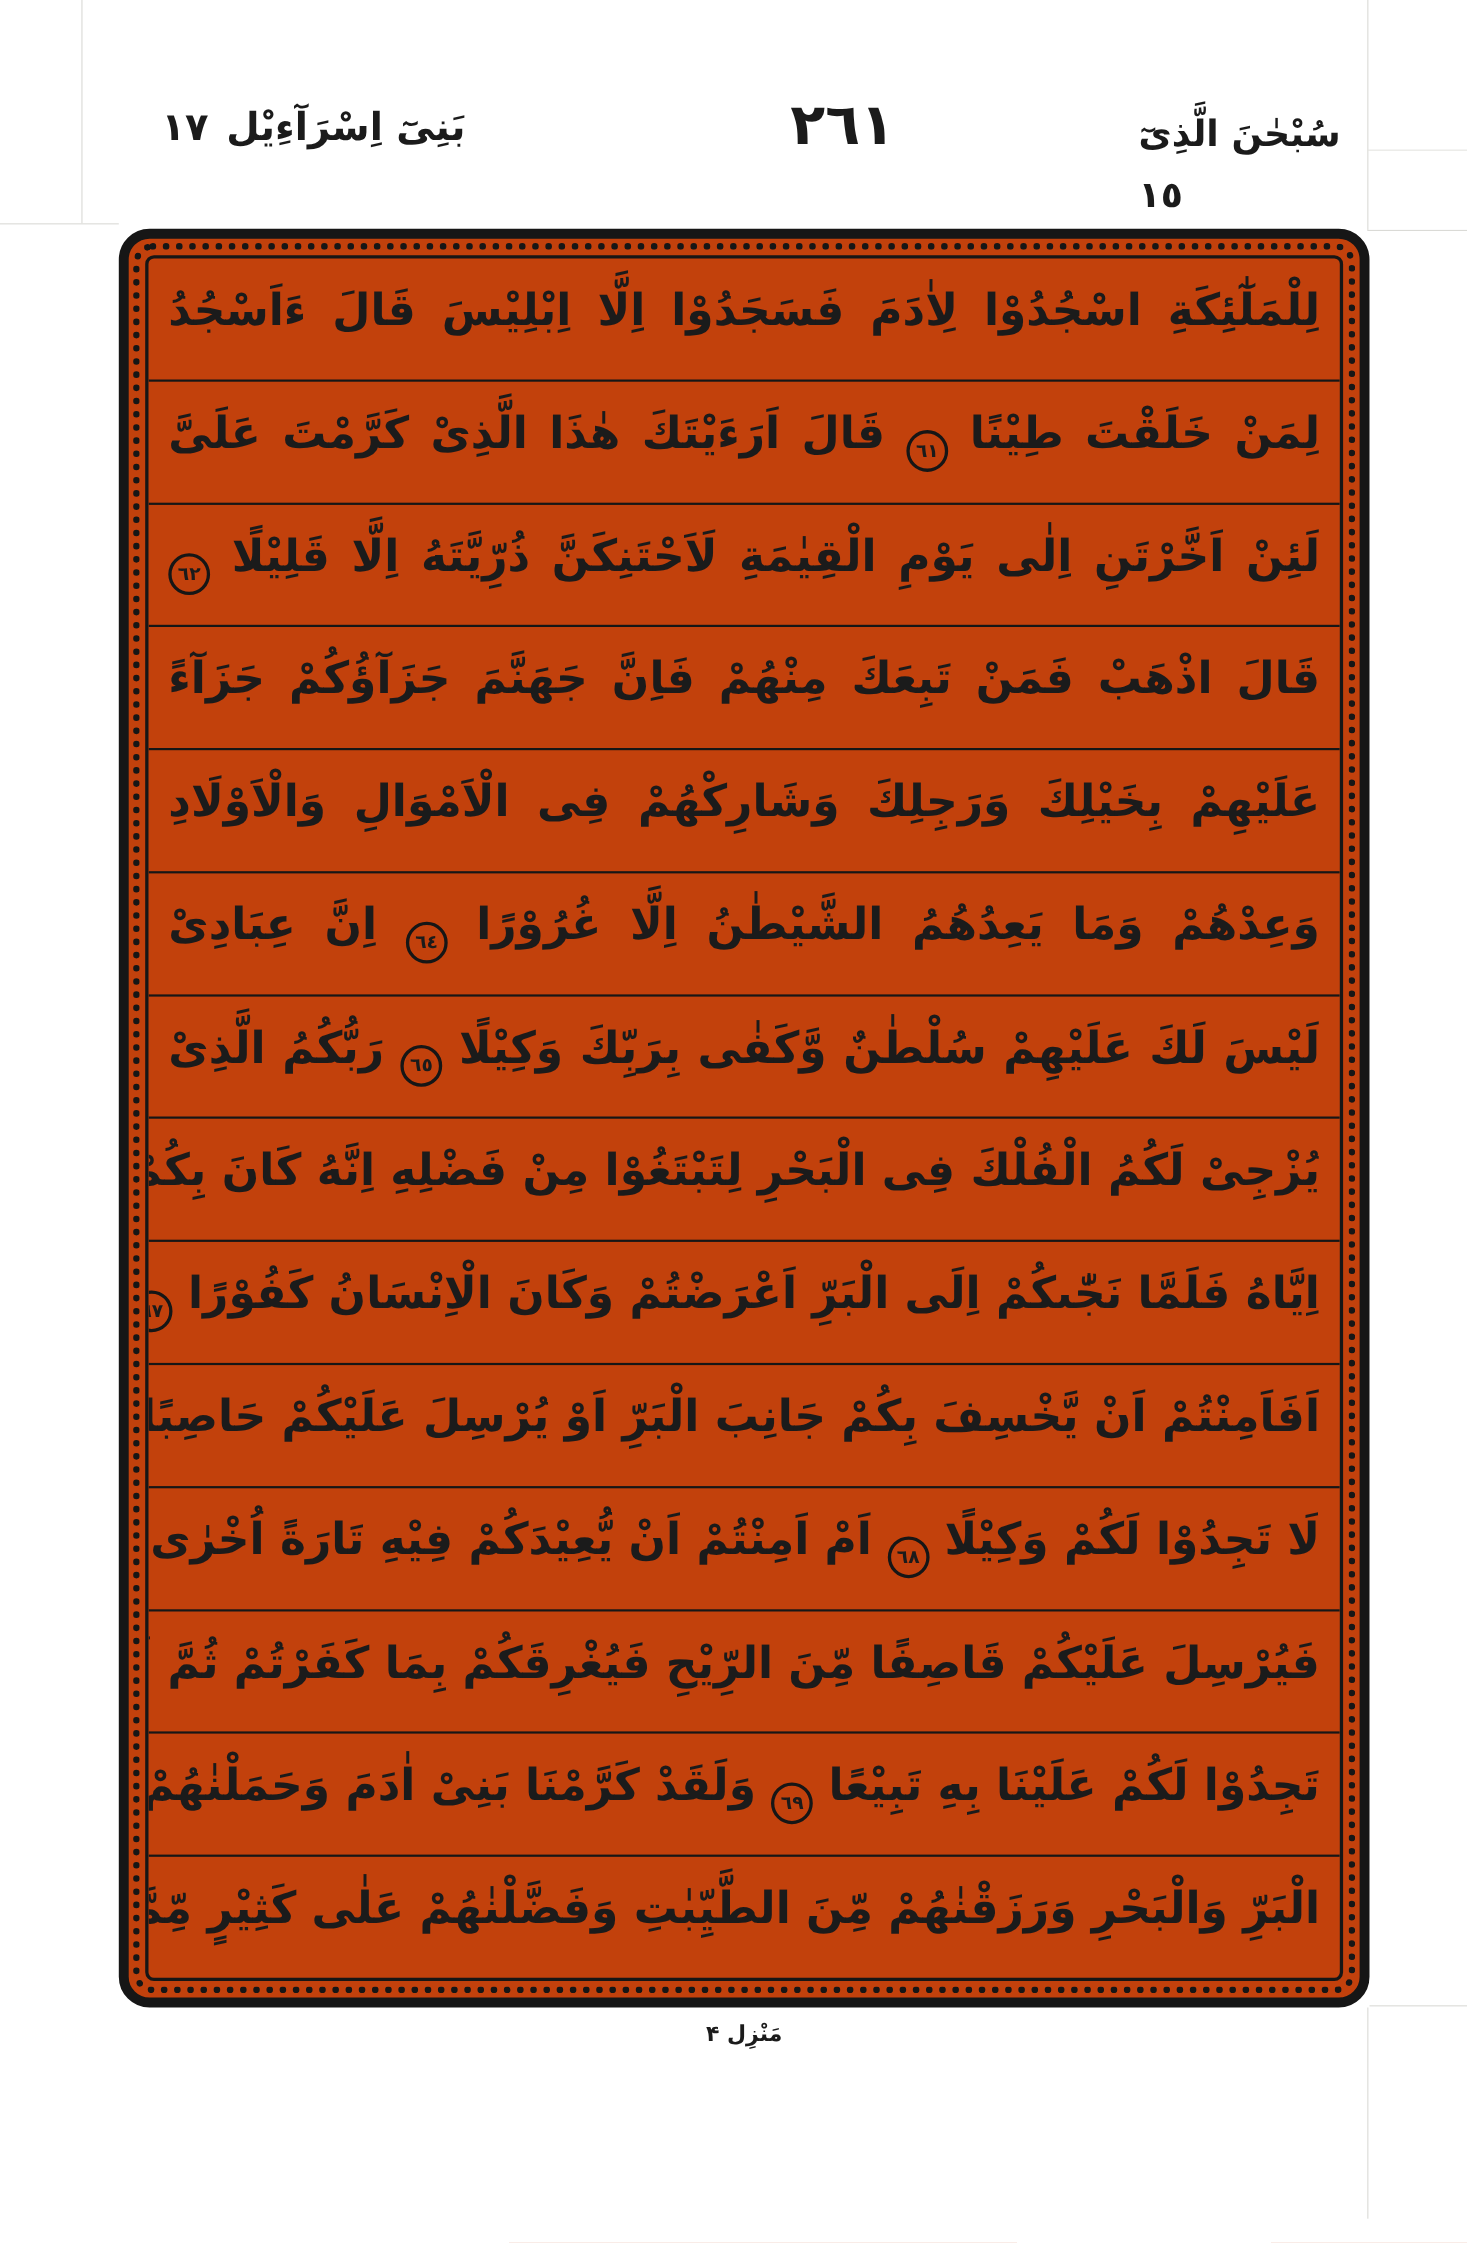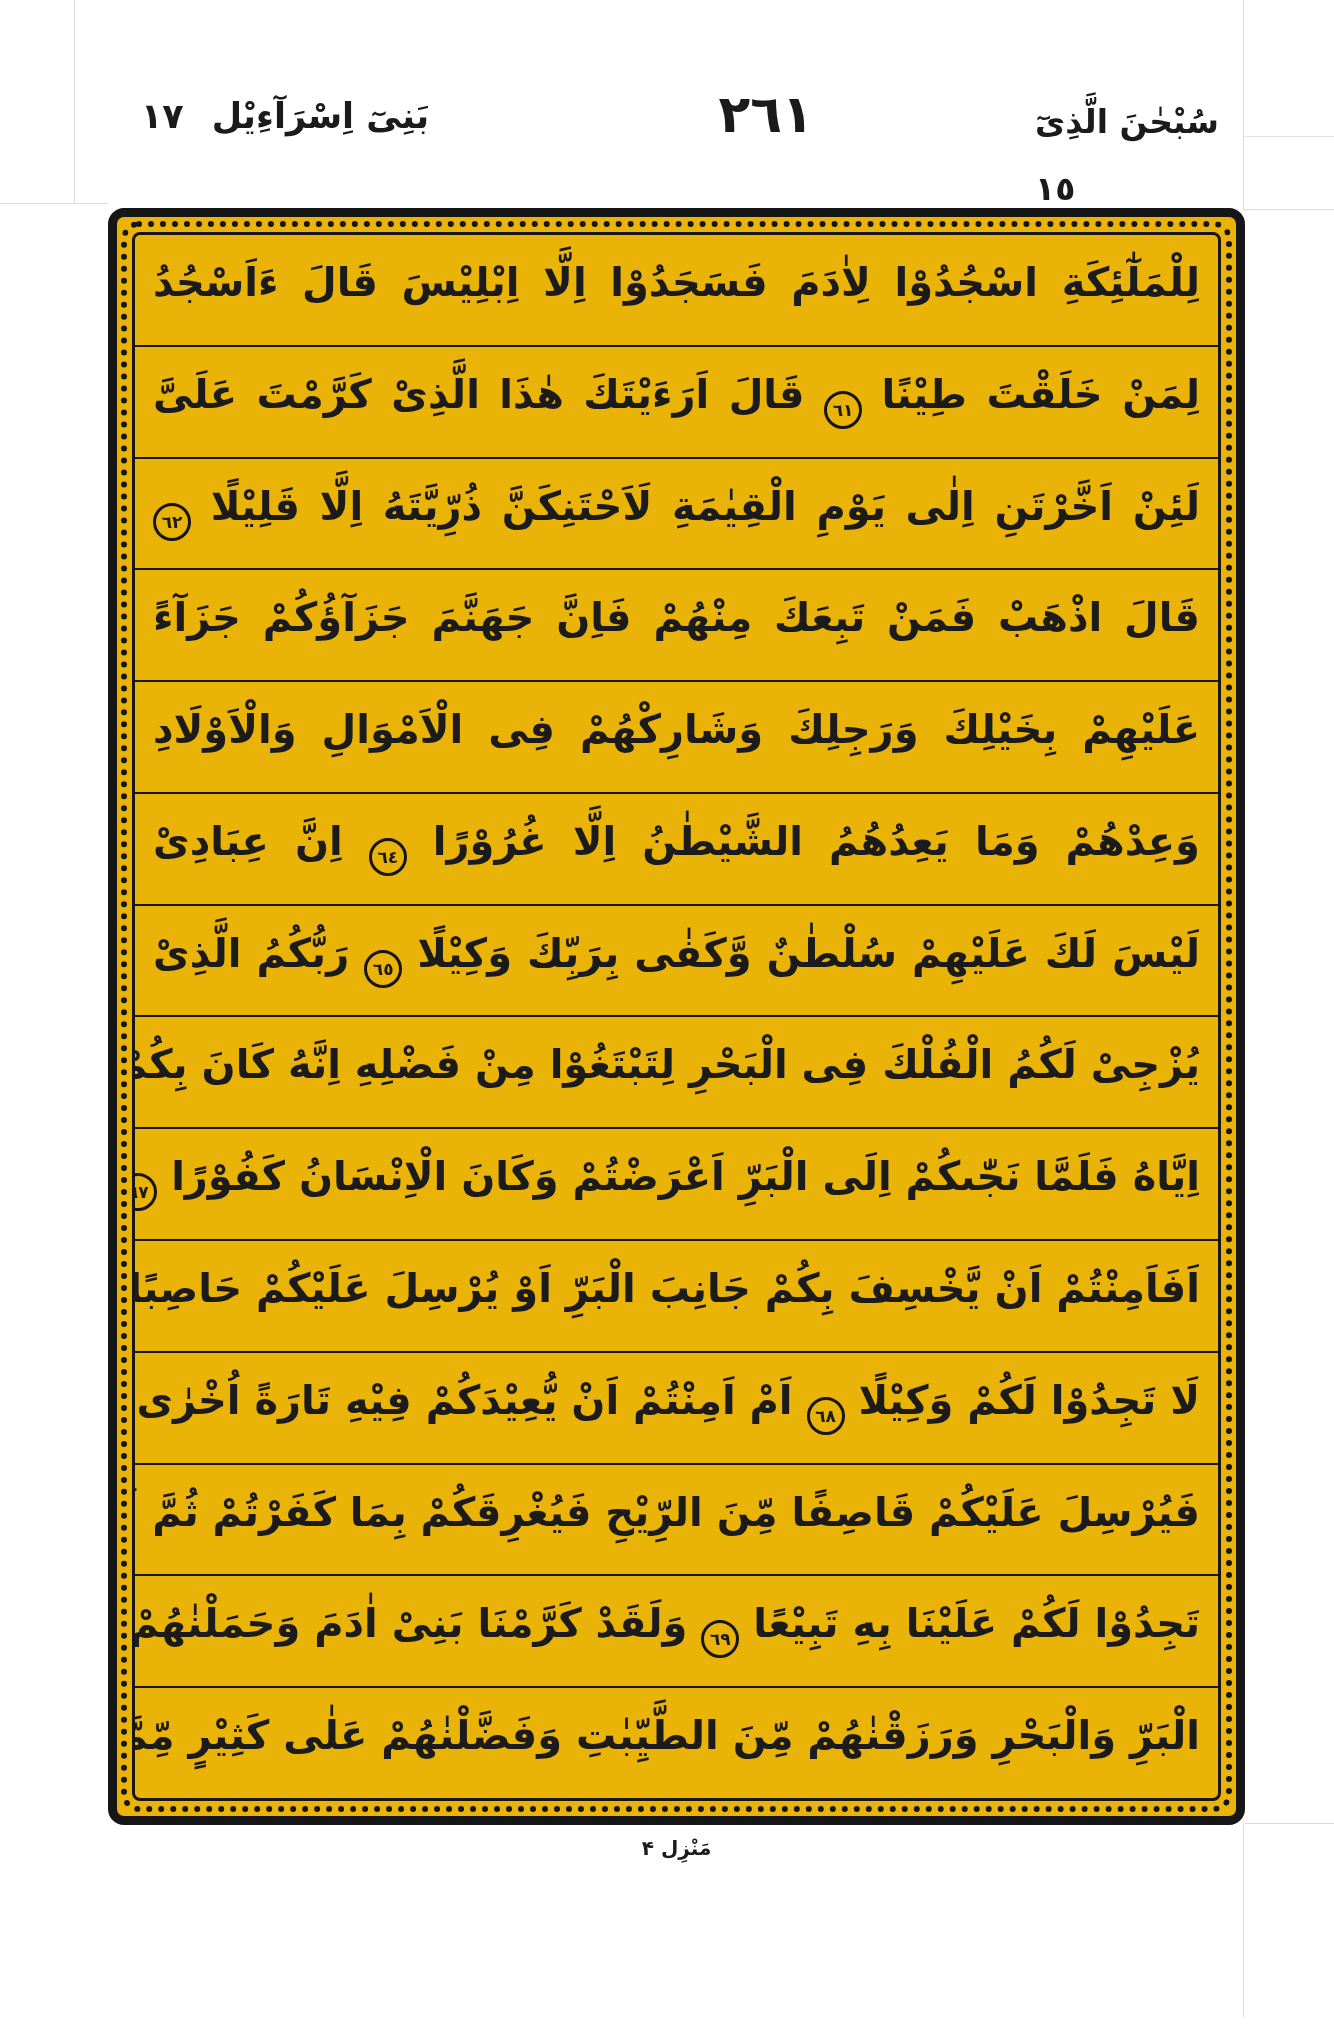--- a/index.html
+++ b/index.html
@@ -14,30 +14,30 @@
   #crease-left-v{left:74px;top:0;height:203px;}
   #crease-left-h{left:0;top:203px;width:108px;}
   #crease-right-v-top{left:1243px;top:0;height:209px;}
   #crease-right-h-upper{left:1243px;top:136px;width:91px;background:#e4e4e0;}
   #crease-right-h{left:1243px;top:209px;width:91px;}
   #crease-right-v-bottom{left:1243px;top:1825px;height:192px;}
   #crease-right-h-bottom{left:1245px;top:1823px;width:89px;}
 
   
   .hdr{position:absolute;display:flex;justify-content:center;align-items:baseline;
-       gap:28px;font-weight:700;direction:ltr;}
+       gap:16px;font-weight:700;direction:ltr;}
   .hdr span{direction:rtl;unicode-bidi:isolate;white-space:nowrap;}
   #hdr-left{left:150px;top:96px;width:270px;font-size:35px;}
   #hdr-center{left:696px;top:84px;width:140px;font-size:52px;}
   #hdr-right{left:1035px;top:102px;width:220px;font-size:33px;flex-direction:column;}
 
   
   .block{position:absolute;left:108px;top:208px;width:1137px;height:1617px;box-sizing:border-box;}
   .frame-outer{width:100%;height:100%;box-sizing:border-box;border:9px solid #161616;
-               border-radius:16px;padding:4px;background:#eab308;}
+               border-radius:28px;padding:4px;background:#c2410c;}
   .frame-deco{width:100%;height:100%;box-sizing:border-box;border:6px dotted #161616;
               border-radius:18px;padding:5px;}
   .frame-inner{width:100%;height:100%;box-sizing:border-box;border:3px solid #161616;
                border-radius:8px;overflow:hidden;display:flex;flex-direction:column;}
   .row{flex:1 1 0;box-sizing:border-box;border-bottom:2.5px solid #161616;
        direction:rtl;text-align:justify;text-align-last:justify;text-justify:inter-word;
        padding:0 18px;font-size:40px;font-weight:700;line-height:95px;
        white-space:nowrap;overflow:hidden;}
   .row:last-child{border-bottom:none;}
   .aya{display:inline-flex;align-items:center;justify-content:center;

